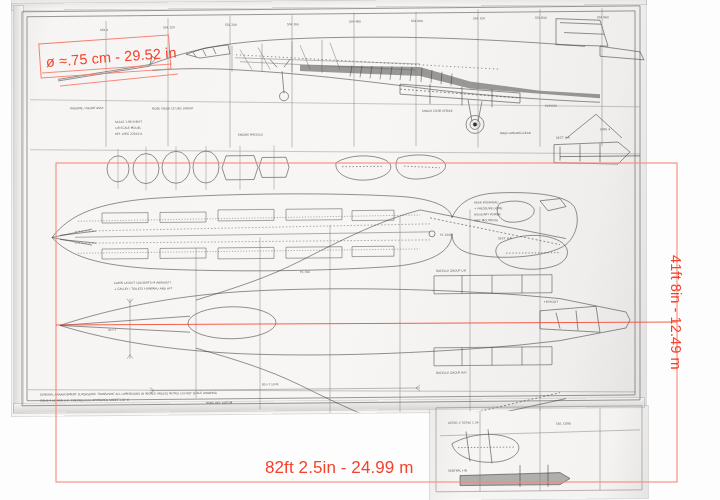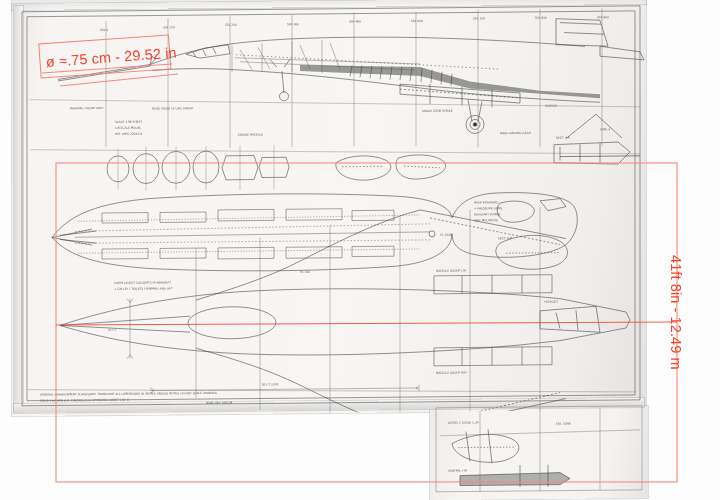--- a/index.html
+++ b/index.html
@@ -358,16 +358,17 @@
     <line x1="56" y1="325" x2="677" y2="322" stroke="#f4432c" stroke-width="1" opacity=".85"></line>
 
     <line x1="42" y1="73" x2="172" y2="64" stroke="#f7897a" stroke-width="1"></line>
     <line x1="60" y1="86" x2="178" y2="74" stroke="#f7897a" stroke-width="1"></line>
   </svg>
 
   <div class="ann-label" id="label-diameter">
     <span>ø ≈.75 cm - 29.52 in</span>
   </div>
 
+  <div class="ann-label" id="label-length">82ft 2.5in - 24.99 m</div>
 
   <div class="ann-label" id="label-height">41ft 8in - 12.49 m</div>
 
 </div>
 
 </body></html>

